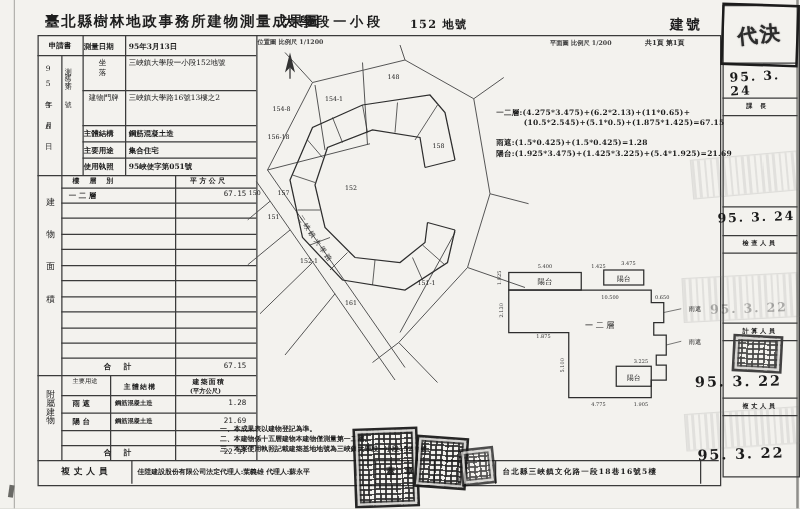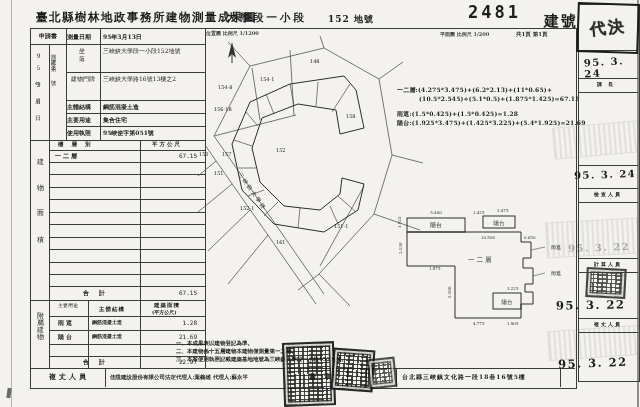--- a/index.html
+++ b/index.html
@@ -27,22 +27,21 @@
 
 <div class="sheet">
 
   <div class="vl" style="left:11px;top:0;height:407px;border-left:1px solid #b3b2ae;"></div>
   <div class="vl" style="left:637px;top:0;height:407px;border-left:2px solid #8f8e8a;"></div>
   <div style="position:absolute;left:7px;top:388px;width:4px;height:10px;background:#6a6a66;transform:rotate(8deg);"></div>
 
   <div class="t" style="left:226px;top:11px;font-size:10.5px;font-weight:bold;letter-spacing:3px;">大學段一小段</div>
   <div class="t" style="left:36px;top:10px;font-size:11.5px;font-weight:bold;letter-spacing:1.5px;">臺北縣樹林地政事務所建物測量成果圖</div>
   <div class="t" style="left:328px;top:13px;font-size:9px;letter-spacing:1px;">152 地號</div>
-  <div class="t" style="left:468px;top:2px;font-size:17px;font-weight:bold;letter-spacing:3px;font-family:'DejaVu Sans Mono',monospace;">2481</div>
-  <div class="t" style="left:536px;top:12px;font-size:15px;letter-spacing:2px;margin-left:8px;">建號</div>
+  <div class="t" style="left:536px;top:12px;font-size:11px;letter-spacing:2px;">建號</div>
   <div class="t" style="left:206px;top:30px;font-size:5px;color:#444;">位置圖 比例尺 1/1200</div>
   <div class="t" style="left:440px;top:31px;font-size:5px;color:#444;">平面圖 比例尺 1/200</div>
   <div class="t" style="left:516px;top:31px;font-size:5.5px;color:#333;">共1頁 第1頁</div>
 
   <div class="box" style="left:30px;top:28px;width:545px;height:359px;"></div>
 
   <div class="vl" style="left:205px;top:28px;height:340px;"></div>
   <div class="vl" style="left:49px;top:44px;height:324px;"></div>
   <div class="vl" style="left:66px;top:28px;height:112px;"></div>
   <div class="vl" style="left:100px;top:28px;height:112px;"></div>

